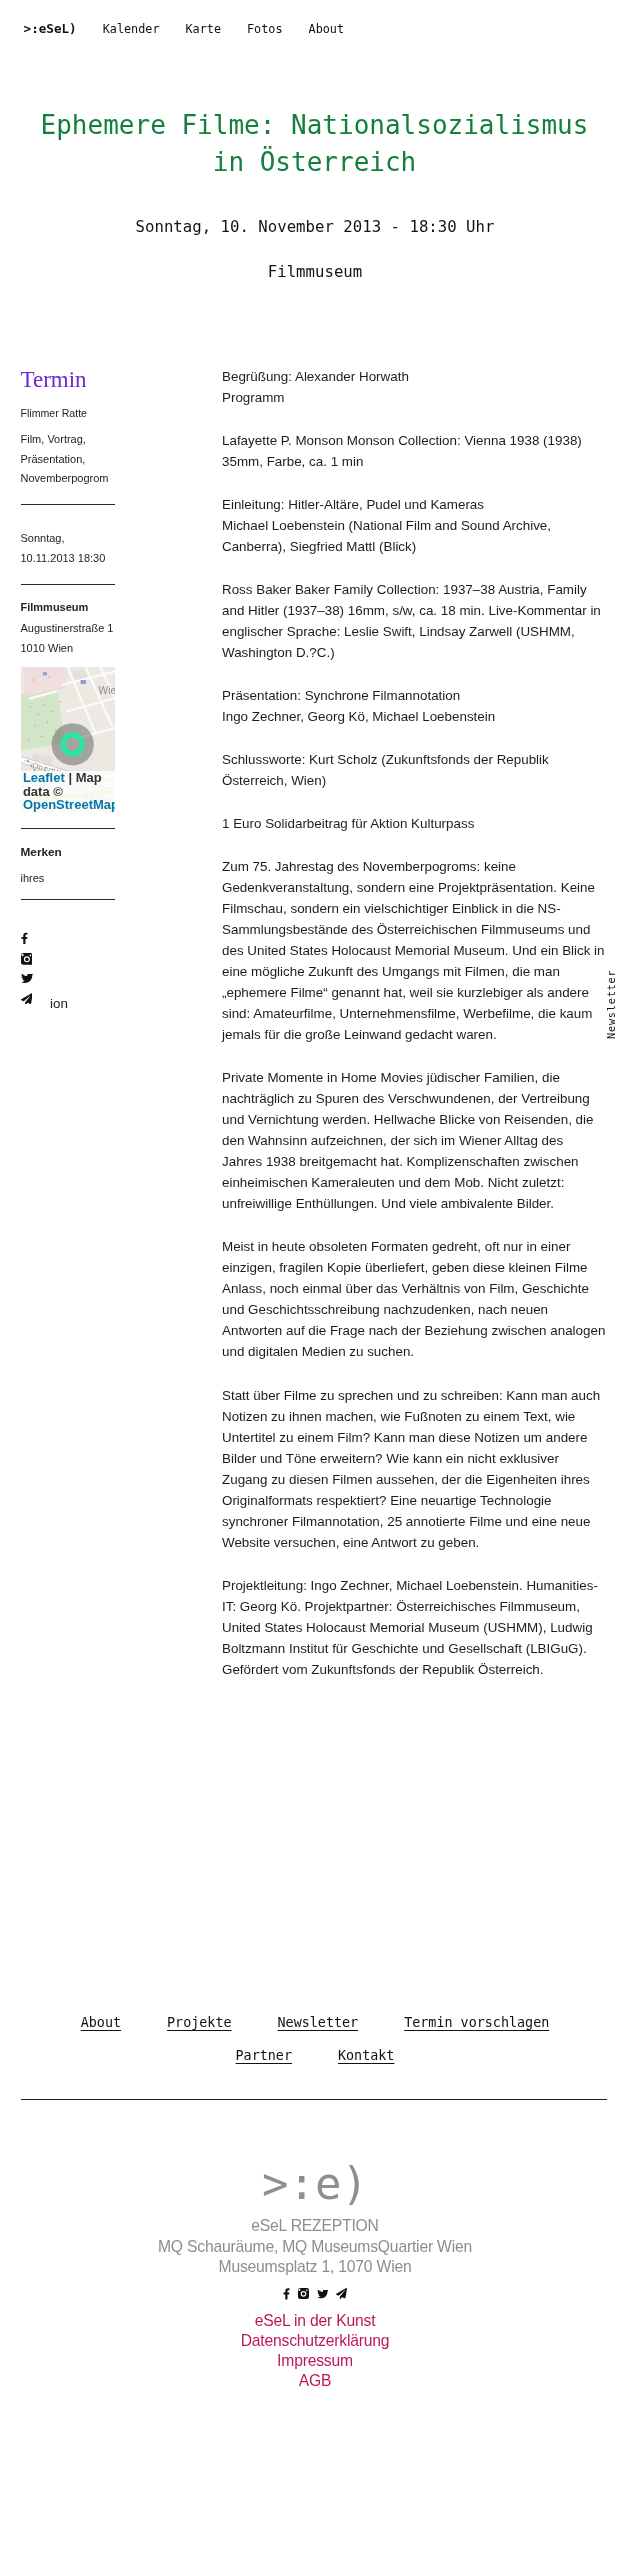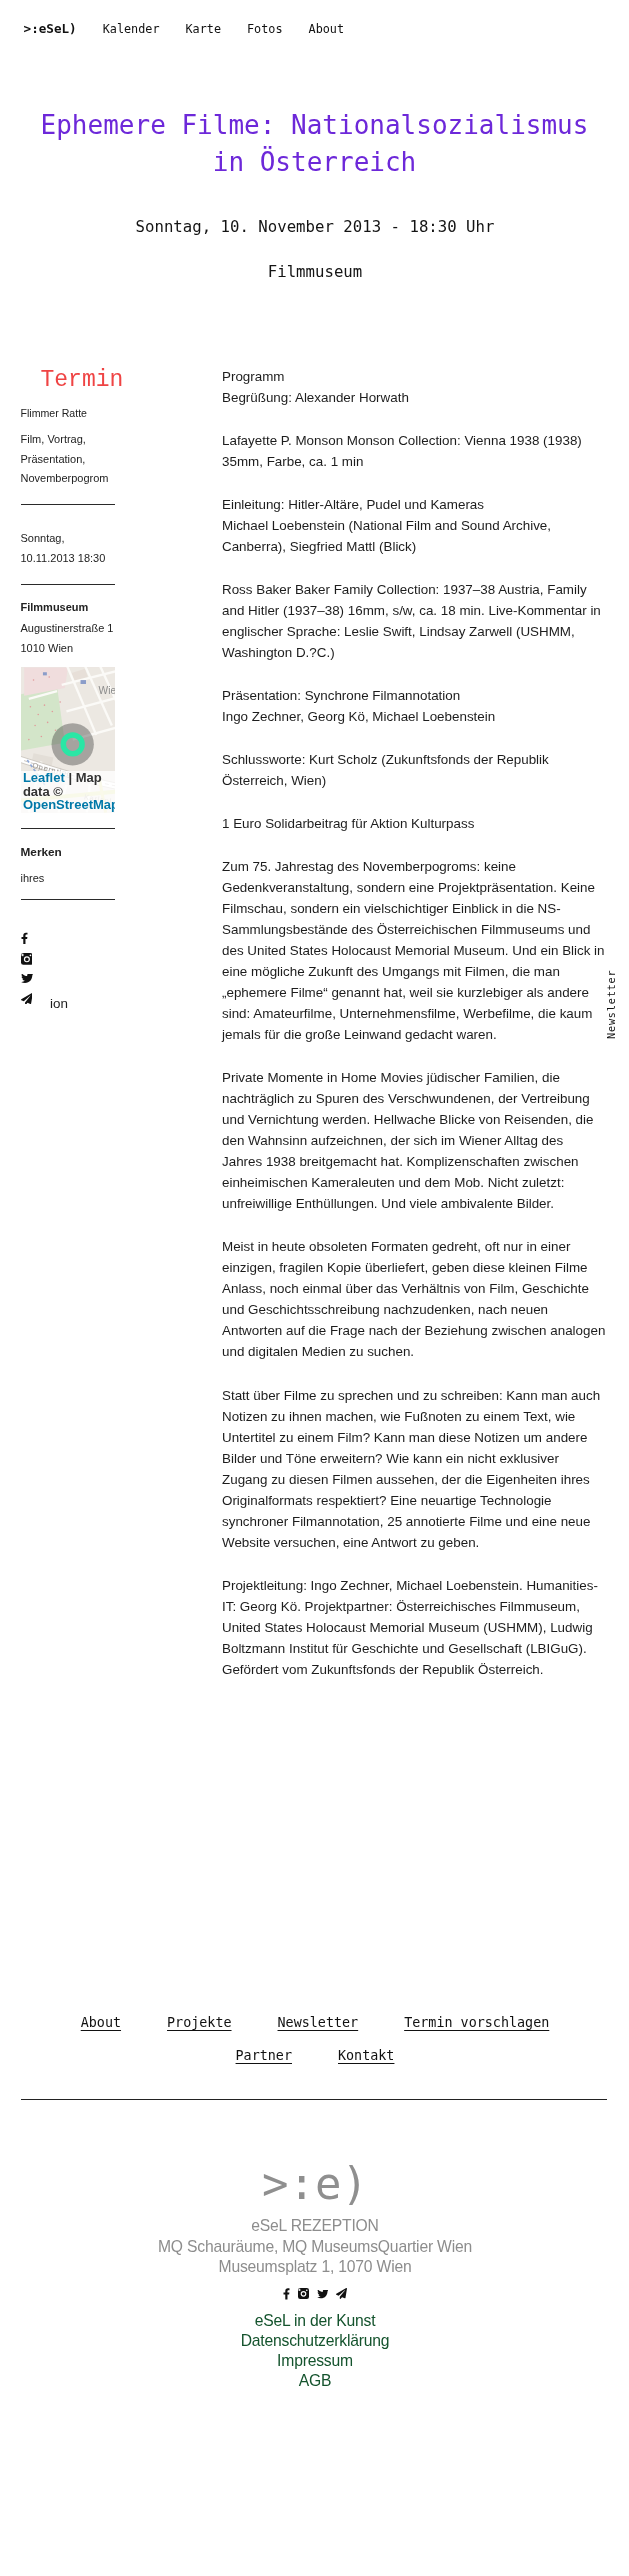--- a/index.html
+++ b/index.html
@@ -11,30 +11,30 @@
 
   
   .topnav { position:absolute; top:20.5px; left:23.6px; display:flex; gap:26px; align-items:baseline;
             font-family:"DejaVu Sans Mono","Liberation Mono",monospace; font-size:11.8px; }
   .topnav a { color:#111; text-decoration:none; }
   .topnav .logo { font-weight:bold; font-size:12.6px; }
 
   
   .title { position:absolute; top:107px; left:35px; width:559px; text-align:center;
            font-family:"DejaVu Sans Mono","Liberation Mono",monospace; font-weight:normal;
-           font-size:26px; line-height:37px; color:#6d28d9; }
+           font-size:26px; line-height:37px; color:#15803d; }
   .evt-date  { position:absolute; top:217px; left:0; width:630px; text-align:center;
                font-family:"DejaVu Sans Mono","Liberation Mono",monospace; font-size:15.7px; color:#141414; }
   .evt-venue { position:absolute; top:262px; left:0; width:630px; text-align:center;
                font-family:"DejaVu Sans Mono","Liberation Mono",monospace; font-size:15.7px; color:#141414; }
 
   
   .sidebar { position:absolute; top:364px; left:20.5px; width:94px; font-size:11px; color:#222; }
-  .sidebar h2 { font-family:Liberation Mono, monospace; font-weight:normal;
-                font-size:23px; line-height:28px; padding-top:1.6px; color:#ef4444;margin-left:20px; }
+  .sidebar h2 { font-family:Liberation Serif, serif; font-weight:normal;
+                font-size:23px; line-height:28px; padding-top:1.6px; color:#6d28d9; }
   .side-src { display:block; margin-top:13.4px; color:#222; text-decoration:none; font-size:10.6px; }
   .side-cats { margin-top:11px; line-height:19.7px; width:88px; }
   .divider { border:none; border-top:0.8px solid #2a2a2a; margin:15px 0 0 0; width:94px; height:0; }
   .side-date { margin-top:24px; line-height:19.7px; }
   .side-loc { margin-top:12.6px; line-height:20.5px; }
   .side-loc .locname { font-weight:bold; }
   .map-box { position:relative; width:94px; height:146px; margin-top:8.7px; overflow:hidden; background:#ece8e2; }
   .map-attr { position:absolute; left:0; bottom:0; width:94px; background:rgba(255,255,255,.78);
               font-size:13px; line-height:13.4px; padding:0.8px 2.4px 1.6px 2.4px; color:#333;font-weight:bold; }
   .map-attr a { color:#0078A8; text-decoration:none; }
@@ -63,21 +63,21 @@
   .flinks .row + .row { margin-top:18px; }
   .flinks a { color:#111; text-decoration:underline; text-underline-offset:3.1px; }
   .fdivider { position:absolute; top:2099px; left:21px; width:586px; border:none; border-top:0.8px solid #222; }
 
   .bottom { position:absolute; top:2158px; left:0; width:630px; text-align:center; }
   .b-logo { font-family:"DejaVu Sans Mono","Liberation Mono",monospace; font-size:44px; line-height:52px;
             color:#8f8f8f; text-decoration:none; display:inline-block; }
   .b-org { margin-top:6.3px; color:#8d8d8d; font-size:15.7px; line-height:20.5px; letter-spacing:-0.2px; }
   .b-icons { margin-top:10.2px; display:flex; justify-content:center; align-items:center; gap:7.9px; }
   .b-links { margin-top:8.7px; }
-  .b-links a { display:block; color:#14532d; text-decoration:none; font-size:15.7px; line-height:20px; letter-spacing:-0.2px; }
+  .b-links a { display:block; color:#be185d; text-decoration:none; font-size:15.7px; line-height:20px; letter-spacing:-0.2px; }
 </style>
 </head>
 <body>
 
 <nav class="topnav">
   <a href="#" class="logo">&gt;:eSeL)</a>
   <a href="#">Kalender</a>
   <a href="#">Karte</a>
   <a href="#">Fotos</a>
   <a href="#">About</a>
@@ -184,22 +184,22 @@
         <path d="M476 3.2L12.5 270.6c-18.1 10.4-15.8 35.6 2.2 43.2L121 358.4l287.3-253.2c5.5-4.9 13.3 2.6 8.6 8.3L176 407v80.5c0 23.6 28.5 32.9 42.5 15.8L282 426l124.6 52.2c14.2 6 30.4-2.9 33-18.2l72-432C515 7.8 493.3-6.8 476 3.2z"></path>
       </svg>
     </a>
   </div>
 </aside>
 
 <span class="stray">ion</span>
 
 <main class="main">
   <p>
+    <span style="display:block">Begrüßung: Alexander Horwath</span>
     <span style="display:block">Programm</span>
-    <span style="display:block">Begrüßung: Alexander Horwath</span>
   </p>
   <p>
     <span style="display:block">Lafayette P. Monson Monson Collection: Vienna 1938 (1938) 35mm, Farbe, ca. 1 min</span>
   </p>
   <p>
     <span style="display:block">Einleitung: Hitler-Altäre, Pudel und Kameras</span>
     <span style="display:block">Michael Loebenstein (National Film and Sound Archive, Canberra), Siegfried Mattl (Blick)</span>
   </p>
   <p>
     <span style="display:block">Ross Baker Baker Family Collection: 1937–38 Austria, Family and Hitler (1937–38) 16mm, s/w, ca. 18 min. Live-Kommentar in englischer Sprache: Leslie Swift, Lindsay Zarwell (USHMM, Washington D.?C.)</span>

